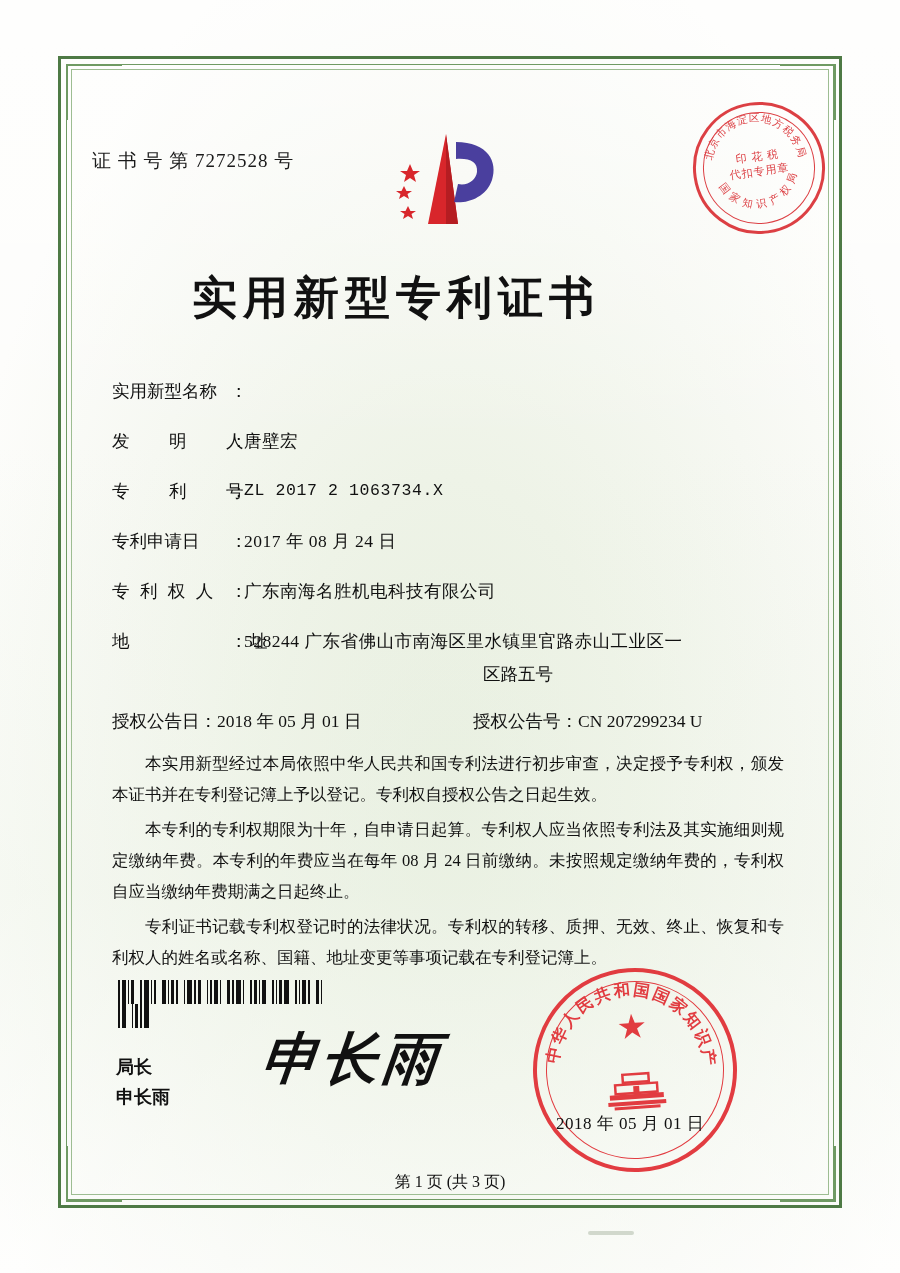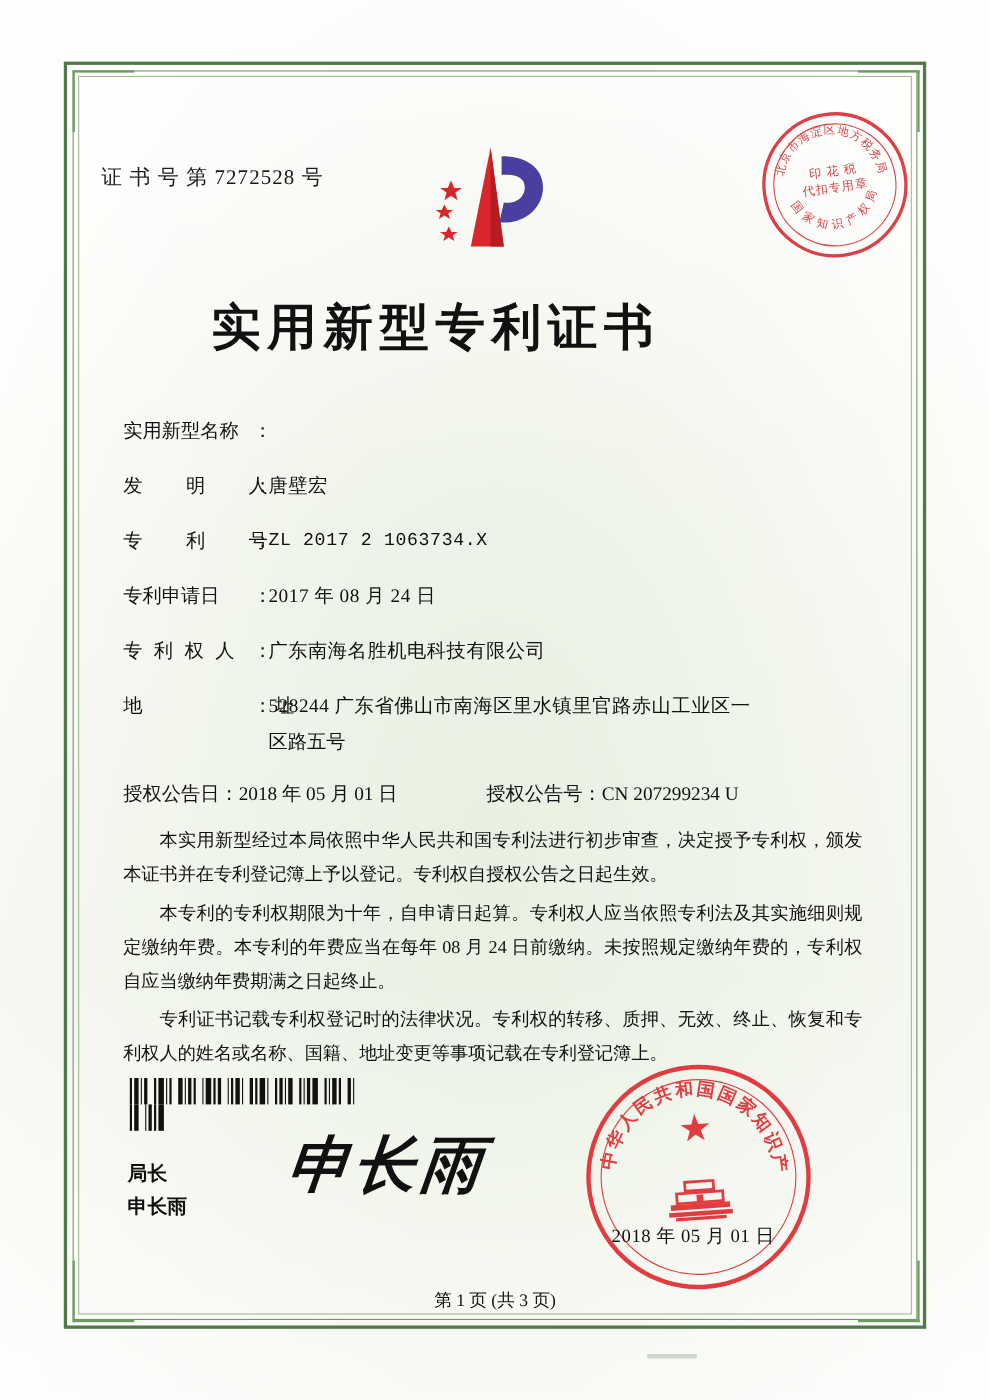--- a/index.html
+++ b/index.html
@@ -158,26 +158,27 @@
   }
   .flabel.sp2 { letter-spacing: 11px; }
   .flabel.sp3 { letter-spacing: 17px; }
   .flabel.sp1 { letter-spacing: 3px; }
   .fsep { flex: none; width: 14px; }
   .fval {
     flex: 1;
     letter-spacing: .5px;
   }
   .fval.mono { font-family: "Liberation Mono", monospace; font-size: 16.5px; letter-spacing: .6px; }
-  .addr-line2 { margin-left: 132px; margin-top: -16px; margin-bottom: 22px; }
+  .addr-line2 { margin-left: 132px; margin-top: -16px; margin-bottom: 22px; text-align: center; }
 
   .grant-row {
     display: flex;
     margin-bottom: 10px;
     line-height: 26px;
+    gap: 31px;
   }
   .grant-left { width: 330px; }
   .grant-right { flex: 1; }
 
   
   .body-text {
     position: absolute;
     left: 112px; top: 748px;
     width: 672px;
     font-size: 16.5px;

